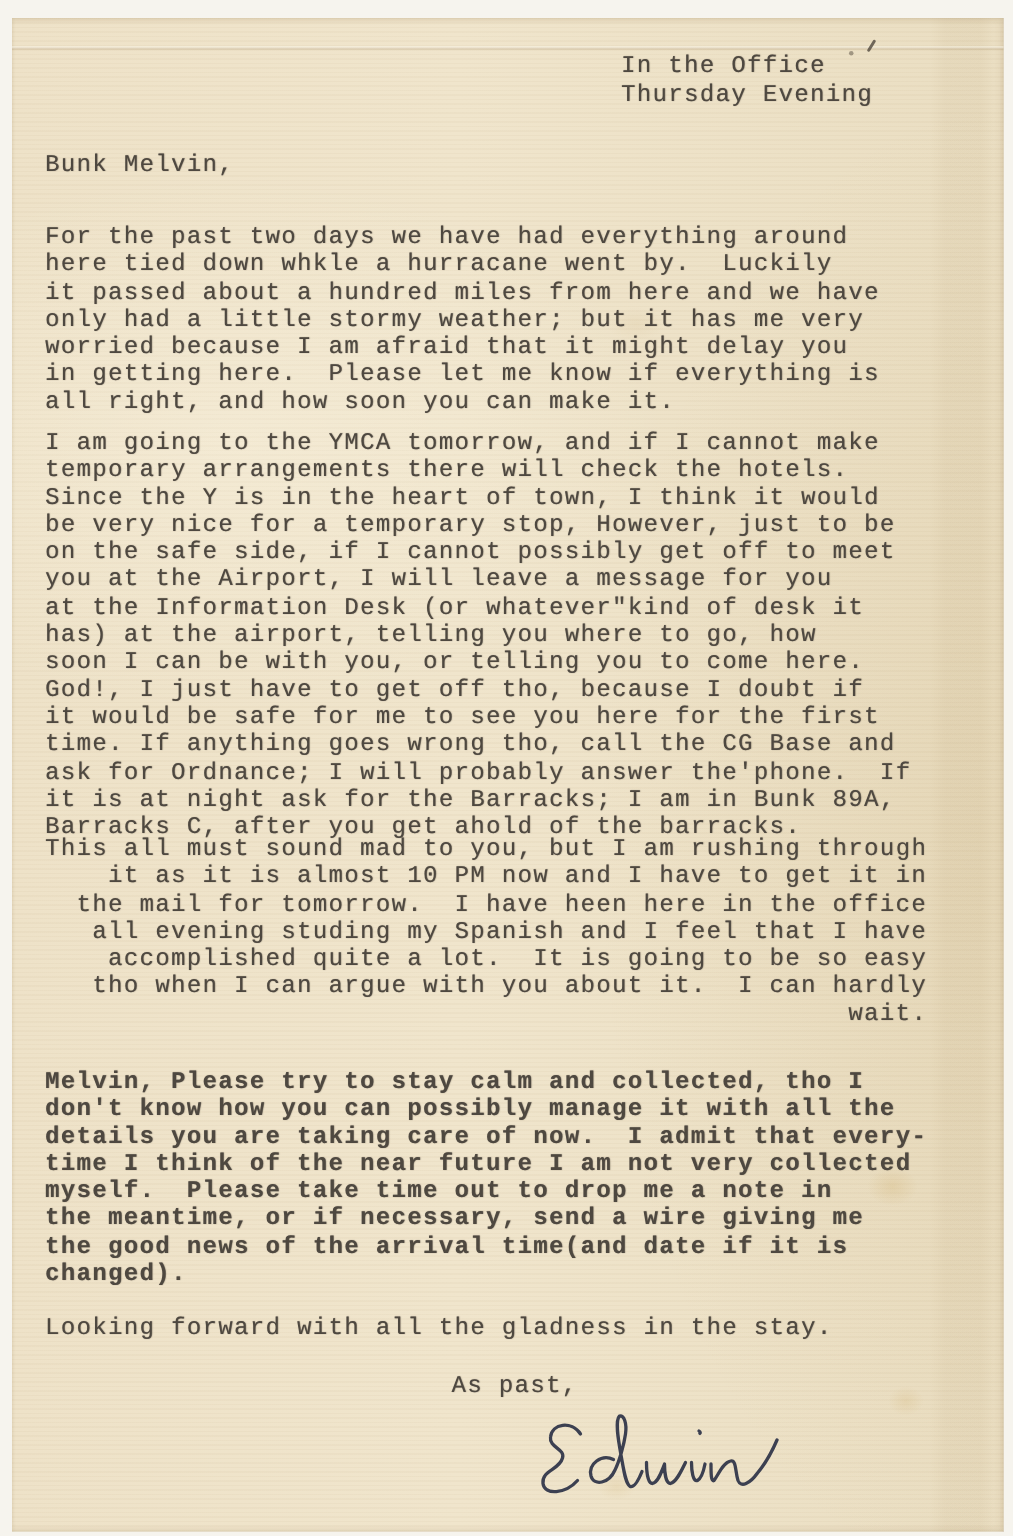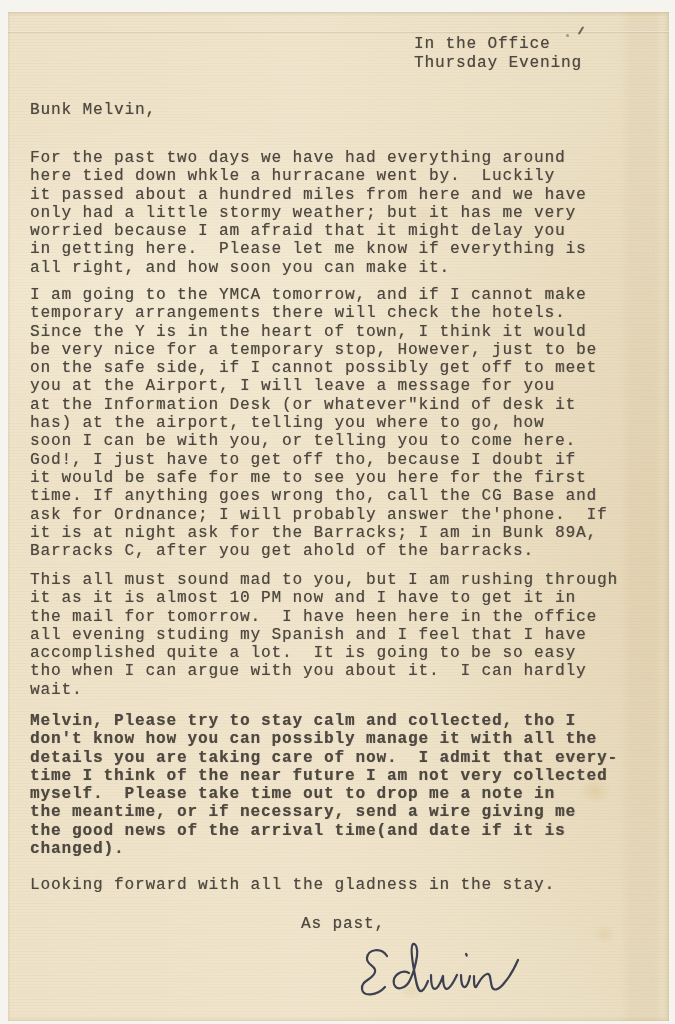--- a/index.html
+++ b/index.html
@@ -48,21 +48,21 @@
     font-size: 16px;
     line-height: 18.3px;
     letter-spacing: 0.9px;
     color: #4e4840;
     text-shadow: 0.3px 0.3px 0.7px rgba(84,76,64,0.65);
   }
   .dateline   { left: 414px; top: 35px;  line-height: 19px; }
   .salutation { left: 30px;  top: 101px; }
   .para-1     { left: 30px;  top: 137px; margin-top: 12px; }
   .para-2     { left: 30px;  top: 286px; }
-  .para-3     { left: 30px;  top: 571px; }
+  .para-3     { left: 30px;  top: 557px; text-align: right; }
   .para-4     { left: 30px;  top: 712px; font-weight: bold; }
   .para-5     { left: 30px;  top: 876px; }
   .closing    { left: 301px; top: 915px; }
 
   
   .ink-mark {
     position: absolute; left: 580px; top: 26px;
     width: 2px; height: 9px;
     background: rgba(70,62,52,0.75);
     border-radius: 2px;

